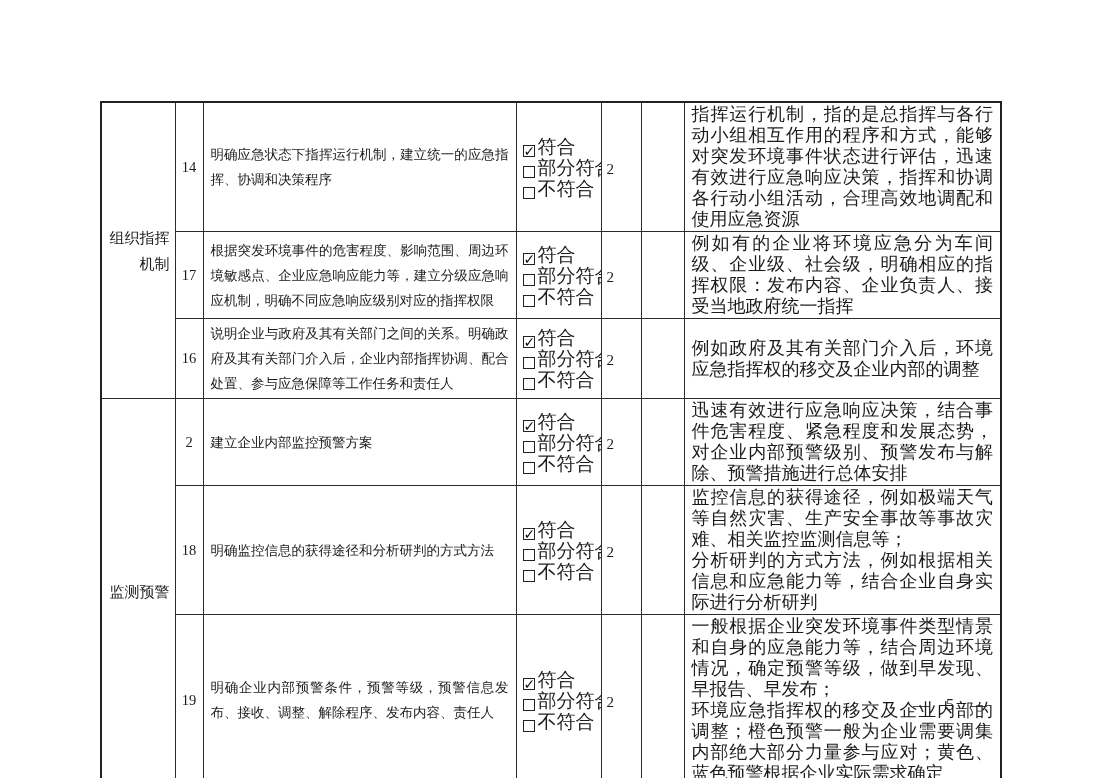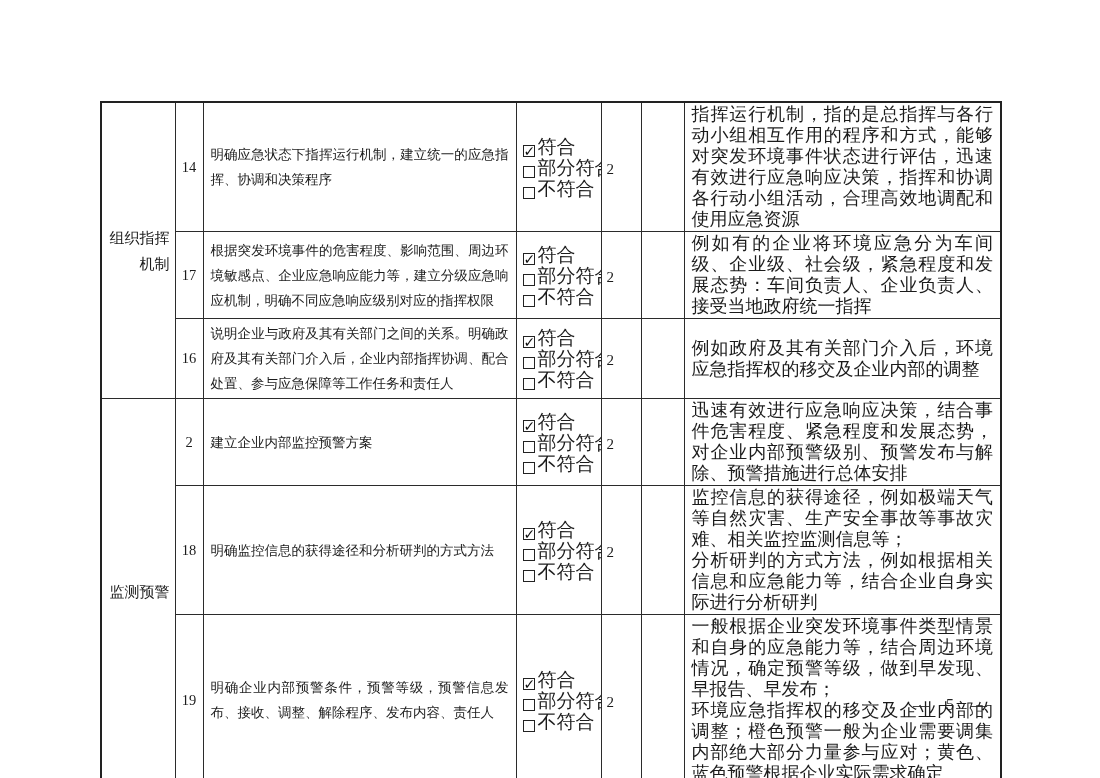--- a/index.html
+++ b/index.html
@@ -151,21 +151,21 @@
               <span class="cb"></span>
               <span>部分符合</span>
             </div>
           <div class="cb-line">
               <span class="cb"></span>
               <span>不符合</span>
             </div>
         </td>
         <td class="score">2</td>
         <td class="blank"></td>
-        <td class="expl">例如有的企业将环境应急分为车间级、企业级、社会级，紧急程度和发展态势：车间负责人、企业负责人、接受当地政府统一指挥</td>
+        <td class="expl">例如有的企业将环境应急分为车间级、企业级、社会级，明确相应的指挥权限：发布内容、企业负责人、接受当地政府统一指挥</td>
       </tr>
 
       <tr class="r2">
         <td class="num">16</td>
         <td class="req">说明企业与政府及其有关部门之间的关系。明确政府及其有关部门介入后，企业内部指挥协调、配合处置、参与应急保障等工作任务和责任人</td>
         <td class="cbs">
           <div class="cb-line">
               <span class="cb checked"></span>
               <span>符合</span>
             </div>

